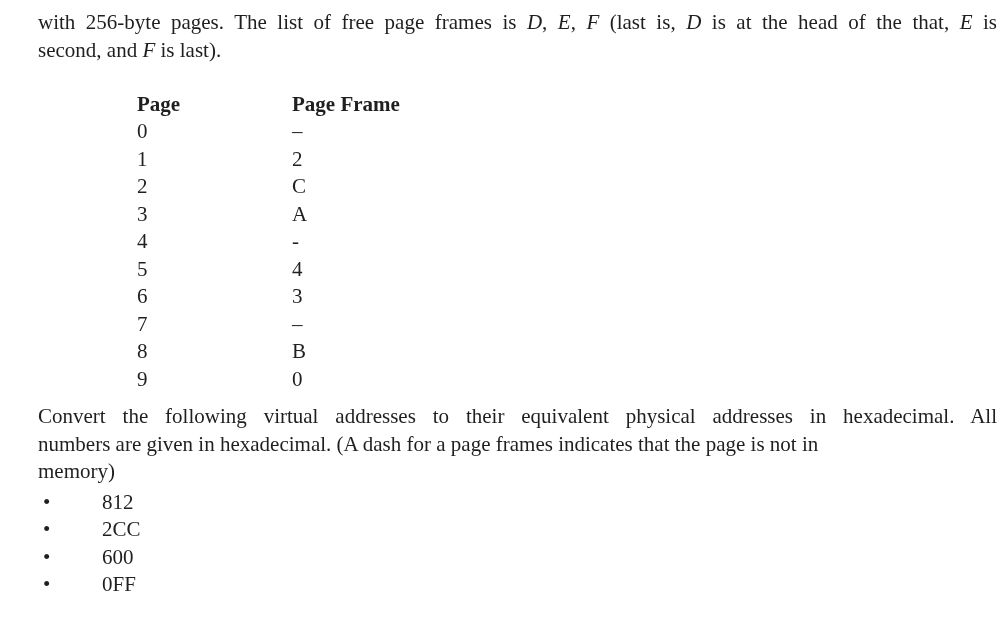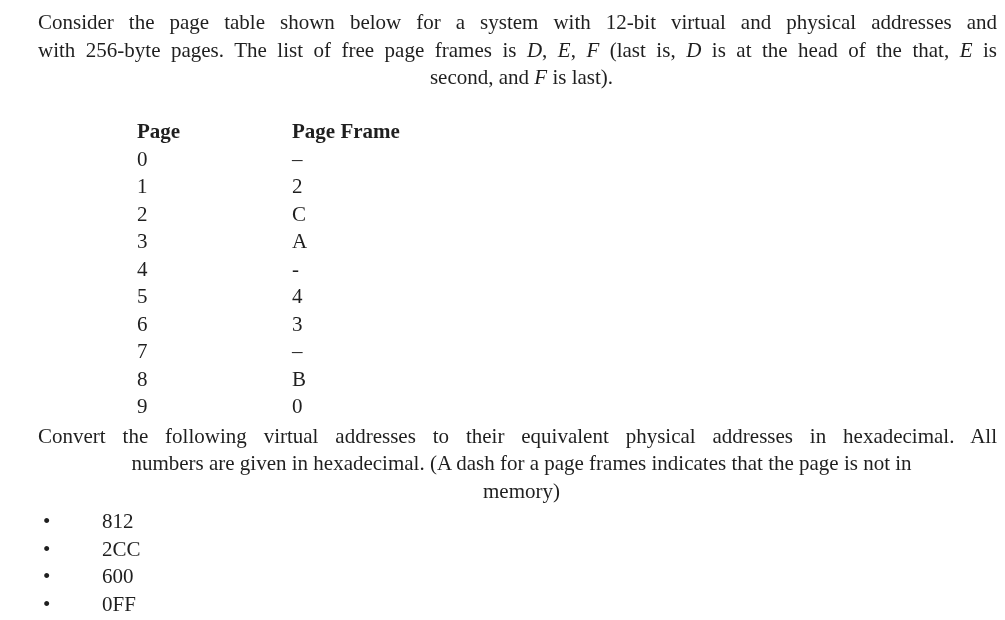--- a/index.html
+++ b/index.html
@@ -8,21 +8,21 @@
     width: 1005px;
     height: 620px;
     overflow: hidden;
     background: #ffffff;
     color: #1f1f1f;
     font-family: "Liberation Serif", "DejaVu Serif", serif;
     font-size: 21px;
     line-height: 27.5px;
   }
   .doc { padding: 9px 0 0 38px; }
-  .line { white-space: normal; text-align: center; }
+  .line { white-space: normal; }
   .jline {
     width: 959px;
     text-align: justify;
     text-align-last: justify;
   }
   .it { font-style: italic; }
 
   .ptable {
     margin: 26.5px 0 0 99px;
     border-collapse: collapse;
@@ -30,33 +30,32 @@
   .ptable th, .ptable td {
     padding: 0;
     text-align: left;
     vertical-align: top;
     height: 27.5px;
     font-weight: normal;
   }
   .ptable th { font-weight: bold; margin-left: 28px; }
   .col-page { width: 155px; }
 
-  .question { margin-top: 2px; }
+  .question { margin-top: 10px; }
 
   .bullets { margin-top: 3px; }
   .brow { display: flex; height: 27.5px; }
   .bdot { width: 64px; padding-left: 5px; }
 </style>
 </head>
 <body style="background: rgb(255, 255, 255); color: rgb(31, 31, 31);">
 
 <div class="doc">
 
   <div class="para">
-    <div class="line jline"><span>Consider the page table shown below for a system with 12-bit virtual and physical addresses and</span></div>
     <div class="line jline"><span>with 256-byte pages. The list of free page frames is </span><span class="it">D</span><span>, </span><span class="it">E</span><span>, </span><span class="it">F</span><span> (last is, </span><span class="it">D</span><span> is at the head of the that, </span><span class="it">E</span><span> is</span></div>
     <div class="line"><span>second, and </span><span class="it">F</span><span> is last).</span></div>
   </div>
 
   <table class="ptable">
     <thead>
       <tr>
         <th class="col-page">Page</th>
         <th>Page Frame</th>
       </tr>

